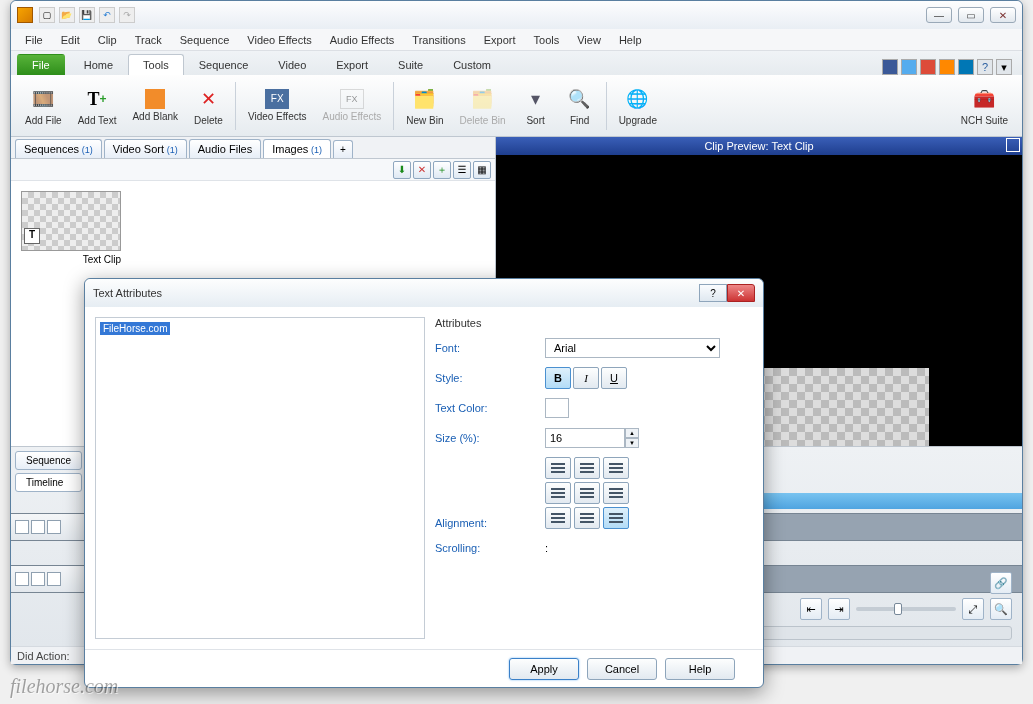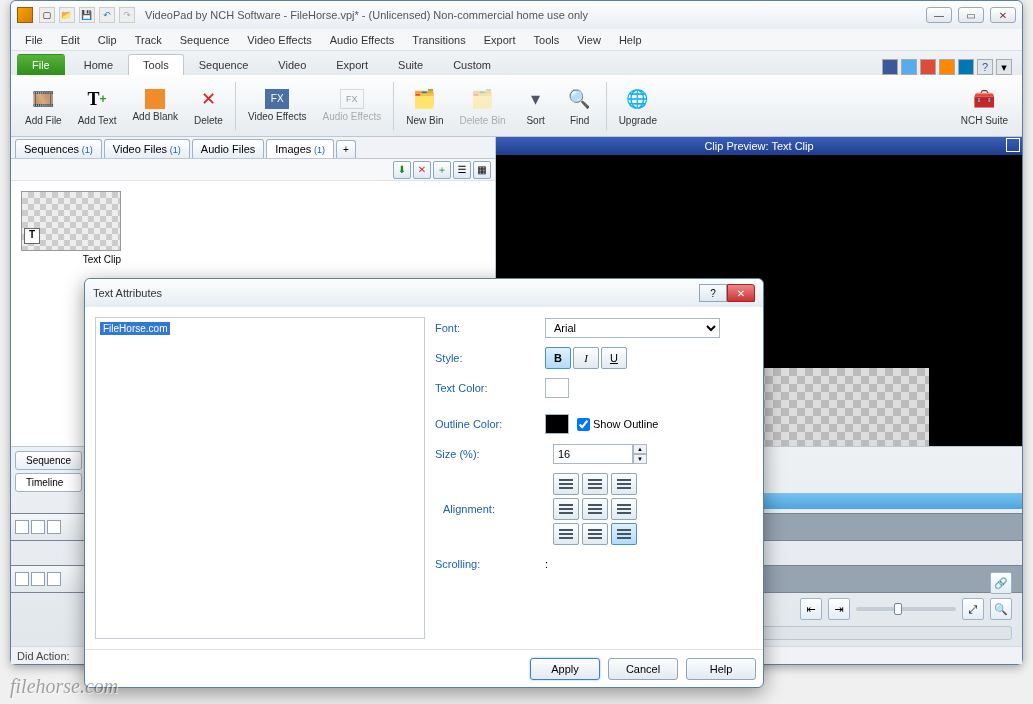--- a/index.html
+++ b/index.html
@@ -94,44 +94,43 @@
 .frow select, .frow input[type=text], .frow .numbox { height:20px; border:1px solid #abb7c3; padding:0 4px; font-size:11px; background:#fff; }
 .frow select { width:175px; }
 .swatch { width:24px; height:20px; border:1px solid #abb7c3; cursor:pointer; }
 .btngrp { display:flex; gap:2px; }
 .btngrp .bb { width:26px; height:22px; border:1px solid #8ea5bb; background:linear-gradient(#fdfefe,#e2e9f0); border-radius:2px; display:flex; align-items:center; justify-content:center; cursor:pointer; font-size:11px; }
 .btngrp .bb.on { background:linear-gradient(#dff0fb,#b3dcf7); border-color:#4a90d0; }
 .align-grid { display:grid; grid-template-columns:repeat(3,26px); gap:3px; }
 .align-grid .ab { width:26px; height:22px; border:1px solid #8ea5bb; background:linear-gradient(#fdfefe,#e2e9f0); border-radius:2px; cursor:pointer; display:flex; flex-direction:column; justify-content:center; align-items:center; gap:2px; padding:3px;}
 .align-grid .ab.on { background:linear-gradient(#dff0fb,#b3dcf7); border-color:#4a90d0; }
 .align-grid .ab span { display:block; width:14px; height:2px; background:#456; }
-.dlg-footer { height:38px; border-top:1px solid #dfe3e8; display:flex; align-items:center; justify-content:flex-end; padding:0 7px; gap:8px; }
+.dlg-footer { height:38px; border-top:1px solid #dfe3e8; display:flex; align-items:center; justify-content:flex-end; padding:0 28px; gap:8px; }
 .dlg-btn { width:70px; height:22px; border:1px solid #8ea5bb; background:linear-gradient(#fdfefe,#e2e9f0); border-radius:3px; cursor:pointer; font-size:11px; }
 .dlg-btn.primary { border-color:#3a80c8; box-shadow:0 0 2px #6ab0f0; }
 
 .watermark { position:absolute; left:10px; bottom:6px; font-family:Georgia,serif; font-style:italic; font-size:20px; color:rgba(0,0,0,0.35); text-shadow:1px 1px 0 rgba(255,255,255,0.6); pointer-events:none; }
 
 .chk { width:13px; height:13px; }
-.spin { display:inline-flex;margin-left:8px; }
+.spin { display:inline-flex; }
 .spin input { width:80px; height:20px; border:1px solid #abb7c3; padding:0 4px; font-size:11px; }
 .spin .ar { width:14px; display:flex; flex-direction:column; }
 .spin .ar button { flex:1; border:1px solid #abb7c3; background:#eef2f6; font-size:6px; line-height:6px; cursor:pointer; }
 </style>
 </head>
 <body>
 
 <div class="main-window">
   <div class="titlebar">
     <div class="app-icon"></div>
     <div class="qa">▢</div>
     <div class="qa">📂</div>
     <div class="qa">💾</div>
     <div class="qa" style="color:#2a7fd4">↶</div>
     <div class="qa" style="color:#aaa">↷</div>
-    <span class="title">VideoPad by NCH Software - FileHorse.vpj* - (Unlicensed) Non-commercial home use only</span>
     <div class="win-ctrls">
       <div class="win-btn">—</div>
       <div class="win-btn">▭</div>
       <div class="win-btn close">✕</div>
     </div>
   </div>
 
   <div class="menubar">
     <span class="mi">File</span>
     <span class="mi">Edit</span>
@@ -219,21 +218,21 @@
     <div class="tool">
         <div class="ico">🧰</div>
         <span class="lbl">NCH Suite</span>
       </div>
   </div>
 
   <div class="content-row">
     <div class="left-pane">
       <div class="lp-tabs">
         <div class="lptab"><span>Sequences</span> <span class="sup">(1)</span></div>
-        <div class="lptab"><span>Video Files</span> <span class="sup">(1)</span></div>
+        <div class="lptab"><span>Video Sort</span> <span class="sup">(1)</span></div>
         <div class="lptab"><span>Audio Files</span></div>
         <div class="lptab active"><span>Images</span> <span class="sup">(1)</span></div>
         <div class="lptab plus">+</div>
       </div>
       <div class="lp-toolbar">
         <div class="b" style="color:#1a8a1a">⬇</div>
         <div class="b" style="color:#c33">✕</div>
         <div class="b" style="color:#1a8a1a">＋</div>
         <div class="b">☰</div>
         <div class="b">▦</div>
@@ -325,55 +324,48 @@
     <div class="r">
       <div class="dlg-hbtn help">?</div>
       <div class="dlg-hbtn close">✕</div>
     </div>
   </div>
   <div class="dlg-body">
     <div class="dlg-left">
       <span class="sel">FileHorse.com</span>
     </div>
     <div class="dlg-right">
+      <div class="grp-title">Attributes</div>
       <div class="frow">
         <span class="lbl">Font:</span>
         <select><option>Arial</option></select>
       </div>
       <div class="frow">
         <span class="lbl">Style:</span>
         <div class="btngrp">
           <div class="bb on" style="font-weight:bold;">B</div>
           <div class="bb" style="font-style:italic;font-family:serif;">I</div>
           <div class="bb" style="text-decoration:underline;">U</div>
         </div>
       </div>
       <div class="frow">
         <span class="lbl">Text Color:</span>
         <div class="swatch" style="background:#fff;"></div>
       </div>
-      <div class="frow" style="margin-top:14px;">
-        <span class="lbl">Outline Color:</span>
-        <div class="swatch" style="background:#000;"></div>
-        <label style="margin-left:8px;display:flex;align-items:center;gap:3px;">
-          <input type="checkbox" class="chk" checked="" style="">
-          <span>Show Outline</span>
-        </label>
-      </div>
       <div class="frow">
         <span class="lbl">Size (%):</span>
         <div class="spin">
           <input type="text" value="16" style="">
           <div class="ar">
               <button>▲</button>
               <button>▼</button>
             </div>
         </div>
       </div>
-      <div class="frow" style="align-items:center;margin-left:8px;">
+      <div class="frow" style="align-items:flex-end;">
         <span class="lbl">Alignment:</span>
         <div class="align-grid">
           <div class="ab">
               <span></span>
               <span></span>
               <span></span>
             </div>
           <div class="ab">
               <span></span>
               <span></span>

